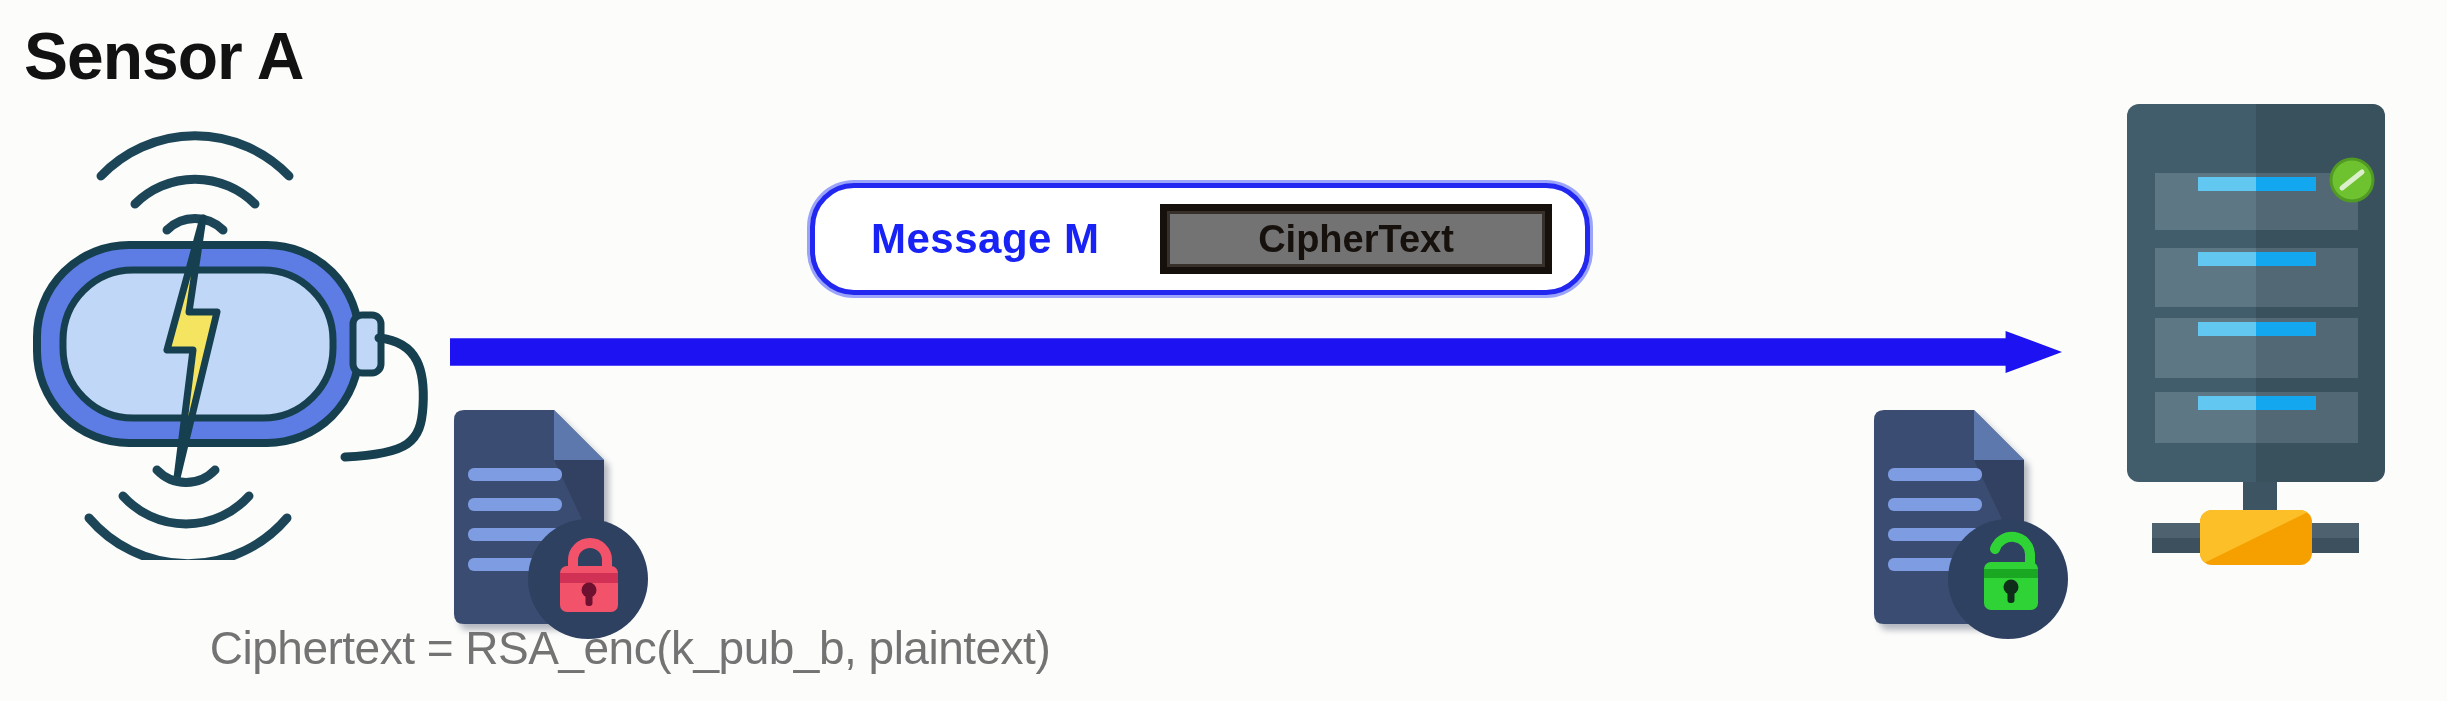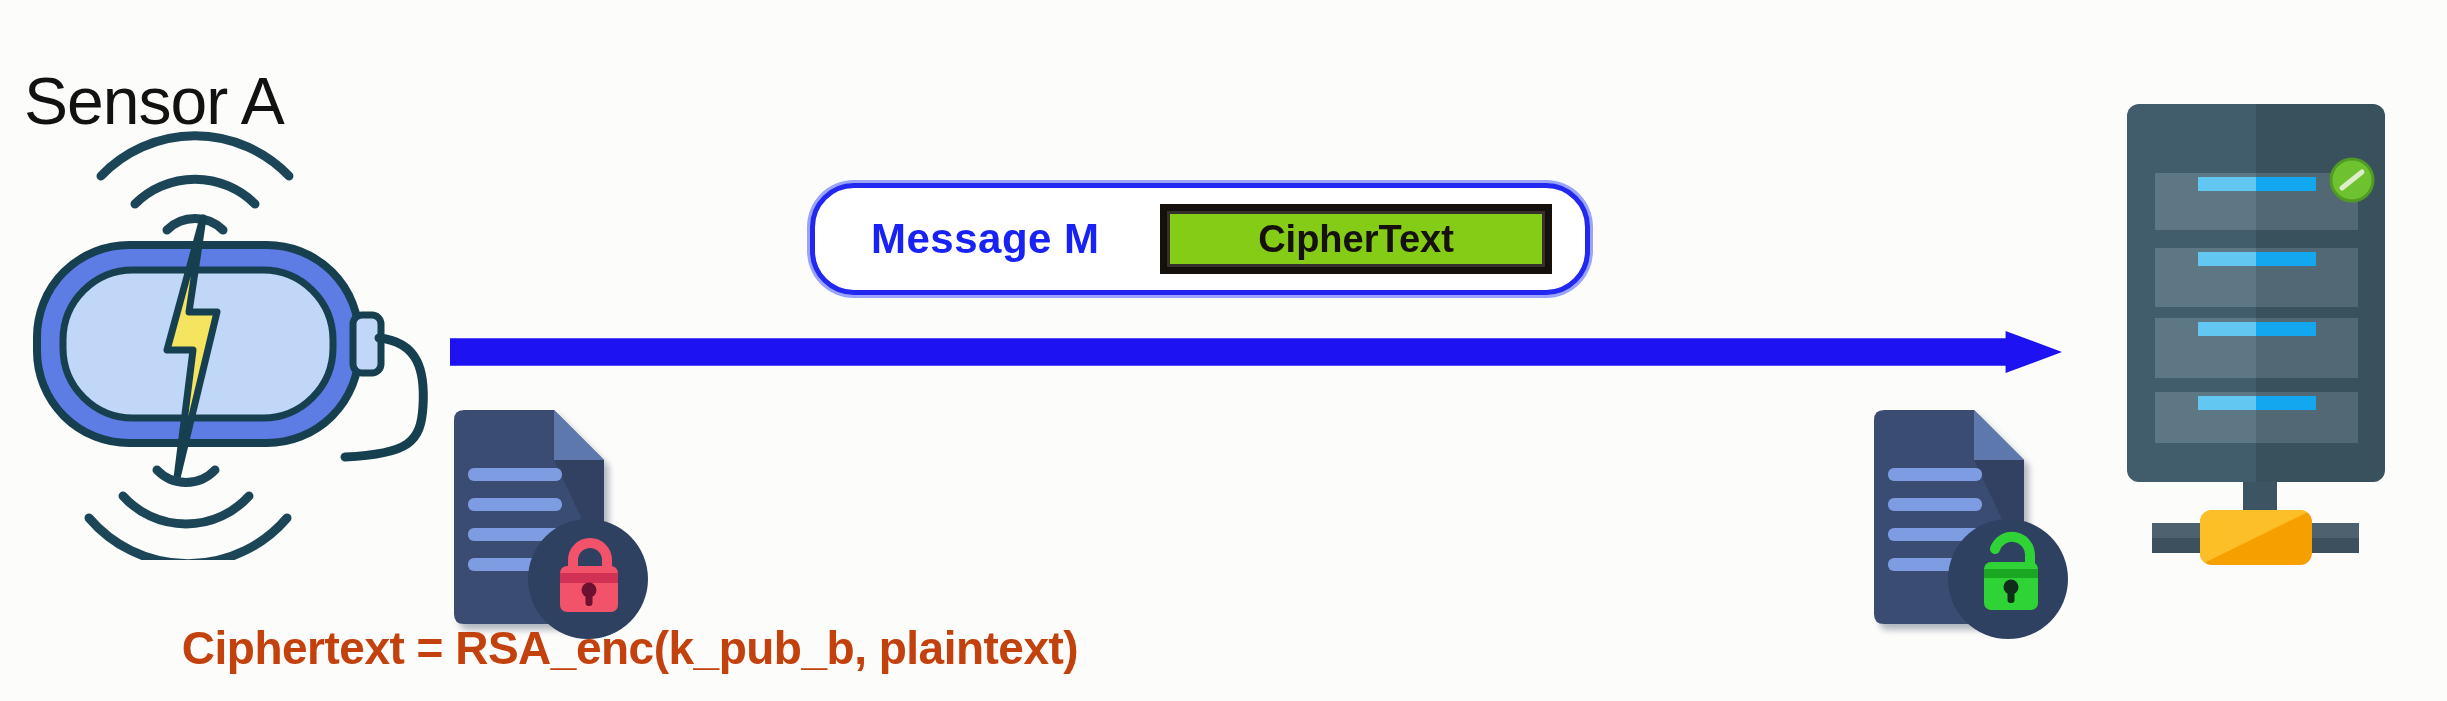--- a/index.html
+++ b/index.html
@@ -6,25 +6,24 @@
   .canvas{
     position:relative;
     width:2447px;height:701px;
     background:#fcfcfb;
     overflow:hidden;
     font-family:"Liberation Sans", sans-serif;
     color:#111;
   }
   .abs{position:absolute;}
   .node-label{
-    font-weight:400;
+    font-weight:700;
     color:#121212;
     letter-spacing:-1px;
     white-space:nowrap;
-    margin-top:45px;
   }
   #sensor-label{left:24px;top:18px;font-size:66px;}
   #server-label{left:2093px;top:12px;font-size:68px;}
 
   
   .msg-box{
     left:810px;top:183px;width:780px;height:112px;
     box-sizing:border-box;
     background:#ffffff;
     border:5px solid #2328f0;
@@ -36,37 +35,37 @@
     margin-left:56px;
     font-size:42px;font-weight:700;
     color:#1822f5;
     letter-spacing:0.5px;
     white-space:nowrap;
   }
   .cipher-chip{
     margin-left:auto;margin-right:40px;
     width:372px;height:50px;
     box-sizing:content-box;
-    background:#84cc16;
+    background:#737373;
     border:3px solid #37302a;
     box-shadow:0 0 0 7px #16100d;
     display:flex;align-items:center;justify-content:center;
     font-size:38px;font-weight:700;color:#17110e;
     white-space:nowrap;
   }
 
   
   .arrow{
     left:450px;top:331px;width:1612px;height:42px;
     background:#1c12f2;
     clip-path:polygon(0% 17%,96.5% 17%,96.5% 0%,100% 50%,96.5% 100%,96.5% 83%,0% 83%);
   }
 
   .caption{
-    font-size:46px;font-weight:700;color:#c2410c;
+    font-size:46px;font-weight:400;color:#737373;
     letter-spacing:-0.5px;
     text-align:center;white-space:nowrap;
   }
   #caption-left{left:130px;top:621px;width:1000px;}
   #caption-right{left:1438px;top:617px;width:1008px;}
 
   svg{display:block;}
 </style>
 </head>
 <body>

